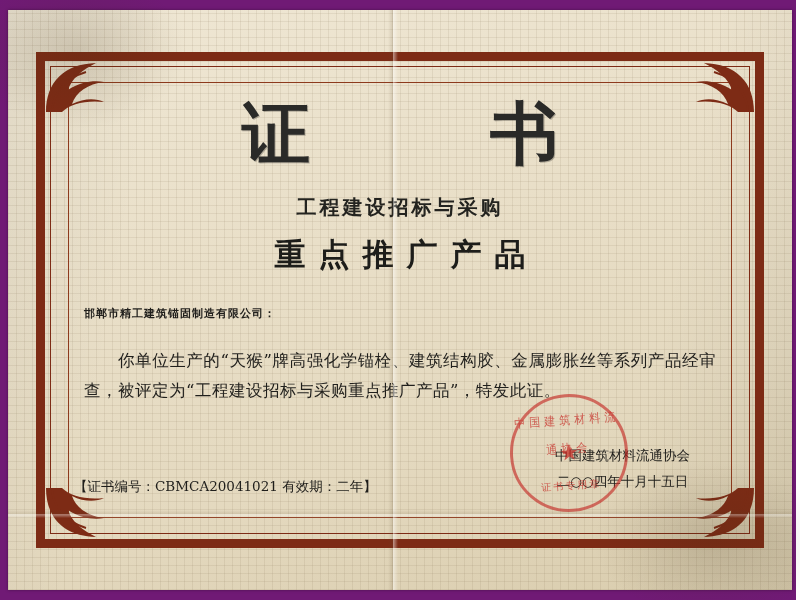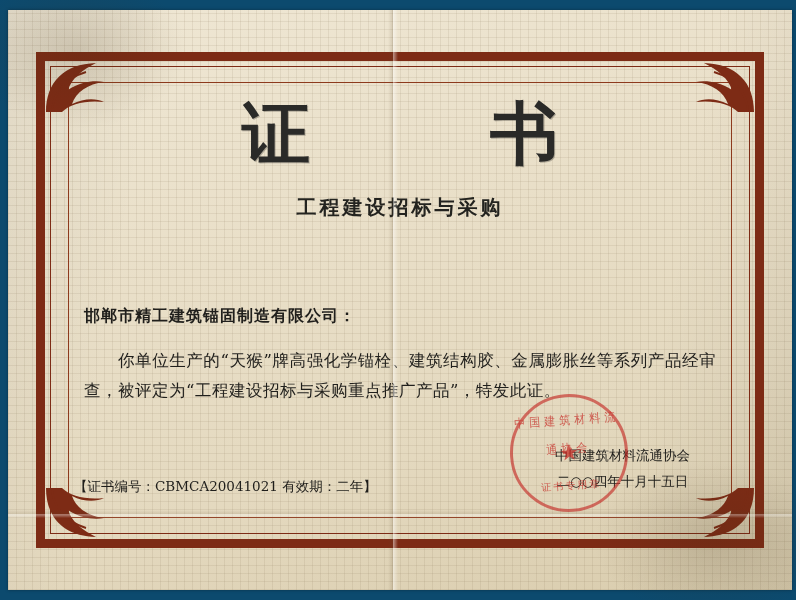--- a/index.html
+++ b/index.html
@@ -10,21 +10,21 @@
   body {
     width: 800px;
     height: 600px;
     font-family: "Liberation Serif", serif;
     overflow: hidden;
   }
   #page {
     position: relative;
     width: 796px;
     height: 600px;
-    background: #0c4a6e;
+    background: #701a75;
   }
   
   .sheet {
     position: absolute;
     left: 8px;
     top: 10px;
     width: 784px;
     height: 580px;
     background:
       linear-gradient(100deg, rgba(0,0,0,0.05) 0%, rgba(255,255,255,0) 18%, rgba(255,255,255,0) 80%, rgba(0,0,0,0.06) 100%),
@@ -141,21 +141,21 @@
     font-size: 31px;
     letter-spacing: 13px;
     text-indent: 13px;
     color: #1d1d1a;
   }
   .recipient {
     position: absolute;
     top: 222px;
     left: 14px;
     font-family: "DejaVu Serif", serif;
-    font-size: 16px;
+    font-size: 11px;
     font-weight: bold;
     letter-spacing: 1px;
     color: #201f1c;
   }
   .body-text {
     position: absolute;
     top: 262px;
     left: 14px;
     right: 14px;
     font-family: "DejaVu Serif", serif;
@@ -261,20 +261,21 @@
         <path d="M10 52 C12 34 24 20 44 14" stroke="currentColor" stroke-width="2" fill="none"></path>
       </svg>
     </div>
 
     <div class="content">
 
       <div class="title">证　书</div>
 
       <div class="subtitle">工程建设招标与采购</div>
 
+      <div class="headline">重点推广产品</div>
 
       <div class="recipient">邯郸市精工建筑锚固制造有限公司：</div>
 
       <div class="body-text">
         <span class="indent"></span><span>你单位生产的“天猴”牌高强化学锚栓、建筑结构胶、金属膨胀丝等系列产品经审查，被评定为“工程建设招标与采购重点推广产品”，特发此证。</span>
       </div>
 
       <div class="footer-left">
         <div>【证书编号：CBMCA20041021 有效期：二年】</div>
       </div>

